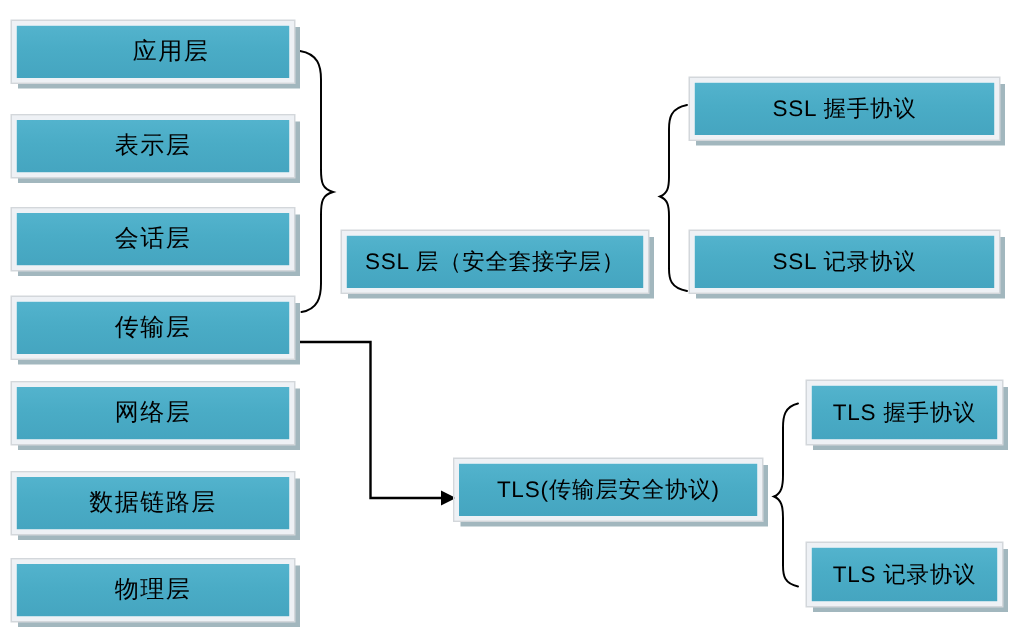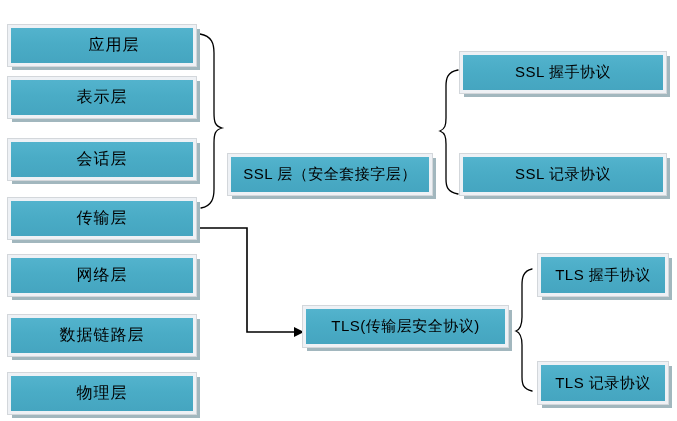--- a/index.html
+++ b/index.html
@@ -22,21 +22,21 @@
     display: flex; align-items: center; justify-content: center;
     color: #000000;
     font-size: 16px;
     letter-spacing: 1px;
     z-index: 2;
     white-space: nowrap;
   }
   .node.small { font-size: 15px; letter-spacing: 0.5px; }
   
   .osi { left: 8px; width: 188px; height: 41px; }
-  .osi1 { top: 25px; padding-left: 24px; }  .osi2 { top: 77px; }  .osi3 { top: 139px; }
+  .osi1 { top: 14px; padding-left: 24px; }  .osi2 { top: 77px; }  .osi3 { top: 139px; }
   .osi4 { top: 198px; } .osi5 { top: 255px; } .osi6 { top: 315px; }
   .osi7 { top: 373px; }
   .ssl-main { left: 228px; top: 107px; width: 204px; height: 41px; margin-top: 47px; }
   .ssl-child { left: 460px; width: 206px; height: 41px; }
   .ssl-c1 { top: 52px; } .ssl-c2 { top: 154px; }
   .tls-main { left: 303px; top: 306px; width: 205px; height: 41px; }
   .tls-child { left: 538px; width: 130px; height: 42px; }
   .tls-c1 { top: 254px; } .tls-c2 { top: 362px; }
 </style>
 </head>

